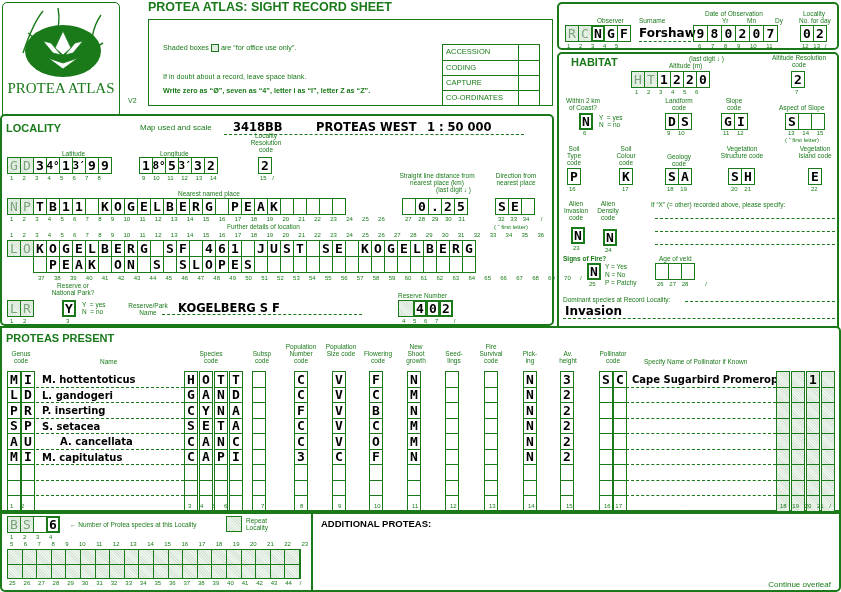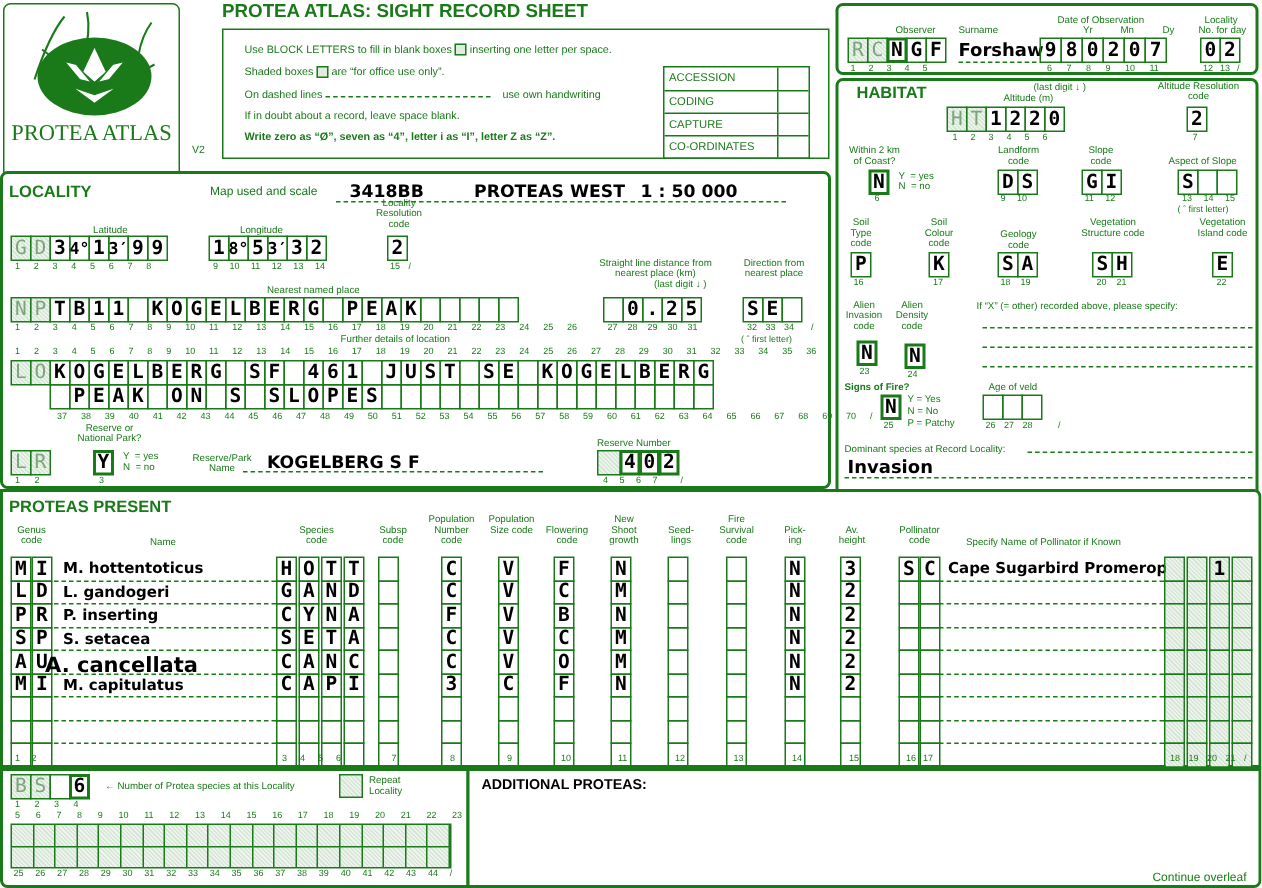--- a/index.html
+++ b/index.html
@@ -46,34 +46,24 @@
     </g>
     <text x="58" y="90" text-anchor="middle" font-family="Liberation Serif, serif" font-size="15" fill="#1a7a1a" transform="rotate(0)">
       <tspan>PROTEA ATLAS</tspan>
     </text>
   </svg>
 </div>
 <div class="abs" style="left:128px;top:97px;font-size:7px;">V2</div>
 
 <div class="abs" style="left:148px;top:0px;font-weight:bold;font-size:12.5px;color:#1a7a1a;">PROTEA ATLAS: SIGHT RECORD SHEET</div>
 <div class="abs" style="left:148px;top:19px;width:405px;height:87px;border:1px solid #1a7a1a;">
-  <div class="instr" style="left:14px;top:8px;">
-    <span>Use BLOCK LETTERS to fill in blank boxes</span>
-    <span style="display:inline-block;width:8px;height:8px;border:1px solid #1a7a1a;background:#e0ecdf;vertical-align:middle;"></span>
-    <span>inserting one letter per space.</span>
-  </div>
   <div class="instr" style="left:14px;top:23px;">
     <span>Shaded boxes</span>
     <span style="display:inline-block;width:8px;height:8px;border:1px solid #1a7a1a;background:#e0ecdf;vertical-align:middle;"></span>
     <span>are “for office use only”.</span>
-  </div>
-  <div class="instr" style="left:14px;top:38px;">
-    <span>On dashed lines</span>
-    <span style="display:inline-block;width:110px;border-bottom:1px dashed #1a7a1a;"></span>
-    &nbsp;&nbsp;&nbsp;<span>use own handwriting</span>
   </div>
   <div class="instr" style="left:14px;top:52px;">If in doubt about a record, leave space blank.</div>
   <div class="instr" style="left:14px;top:66px;font-weight:bold;">Write zero as “Ø”, seven as “4”, letter i as “I”, letter Z as “Z”.</div>
 </div>
 <div class="office">
   <div>
       <span class="t">ACCESSION</span>
       <span class="v"></span>
     </div>
   <div>
@@ -557,21 +547,21 @@
         <div class="hand" style="font-size: 10px; left: 630px; top: 3px;"></div>
         <div class="dash" style="left: 624px; top: 15.5px; width: 150px;"></div>
         <div class="bx sh" style="position: absolute; left: 774px; top: 0px; height: 16.5px; margin-left: 0px;"></div>
         <div class="bx sh" style="position: absolute; left: 789px; top: 0px; height: 16.5px; margin-left: 0px;"></div>
         <div class="bx sh" style="position: absolute; left: 804px; top: 0px; height: 16.5px; margin-left: 0px;"></div>
         <div class="bx sh" style="position: absolute; left: 819px; top: 0px; height: 16.5px; margin-left: 0px;"></div>
       </div>
       <div class="abs" style="left: 0px; top: 105px;">
         <div class="bx" style="position: absolute; left: 5px; top: 0px; height: 16.5px; margin-left: 0px;">A</div>
         <div class="bx" style="position: absolute; left: 19px; top: 0px; height: 16.5px; margin-left: 0px;">U</div>
-        <div class="hand" style="font-size: 14px; left: 28px; top: 3px; text-align: right;">A. cancellata</div>
+        <div class="hand" style="font-size: 10px; left: 58px; top: 3px; text-align: right;">A. cancellata</div>
         <div class="dash" style="left: 34px; top: 15.5px; width: 148px;"></div>
         <div class="bx" style="position: absolute; left: 182px; top: 0px; height: 16.5px; margin-left: 0px;">C</div>
         <div class="bx" style="position: absolute; left: 197px; top: 0px; height: 16.5px; margin-left: 0px;">A</div>
         <div class="bx" style="position: absolute; left: 212px; top: 0px; height: 16.5px; margin-left: 0px;">N</div>
         <div class="bx" style="position: absolute; left: 227px; top: 0px; height: 16.5px; margin-left: 0px;">C</div>
         <div class="bx" style="position: absolute; left: 250px; top: 0px; height: 16.5px; margin-left: 0px;"></div>
         <div class="bx" style="position: absolute; left: 292px; top: 0px; height: 16.5px; margin-left: 0px;">C</div>
         <div class="bx" style="position: absolute; left: 330px; top: 0px; height: 16.5px; margin-left: 0px;">V</div>
         <div class="bx" style="position: absolute; left: 367px; top: 0px; height: 16.5px; margin-left: 0px;">O</div>
         <div class="bx" style="position: absolute; left: 405px; top: 0px; height: 16.5px; margin-left: 0px;">M</div>

